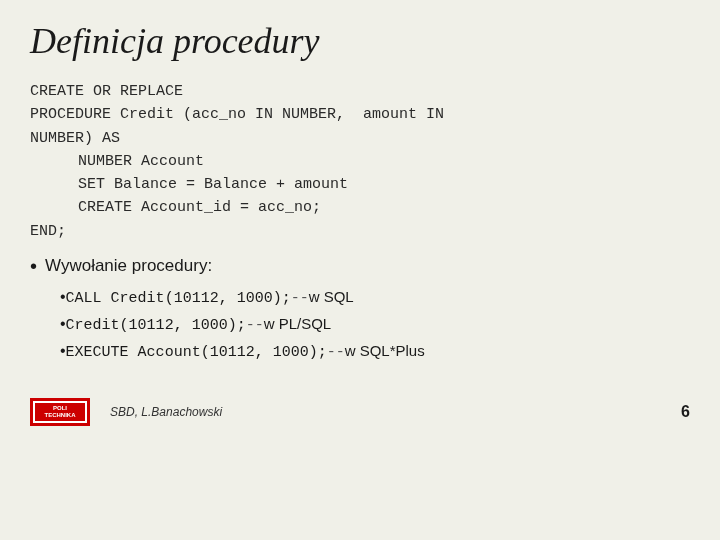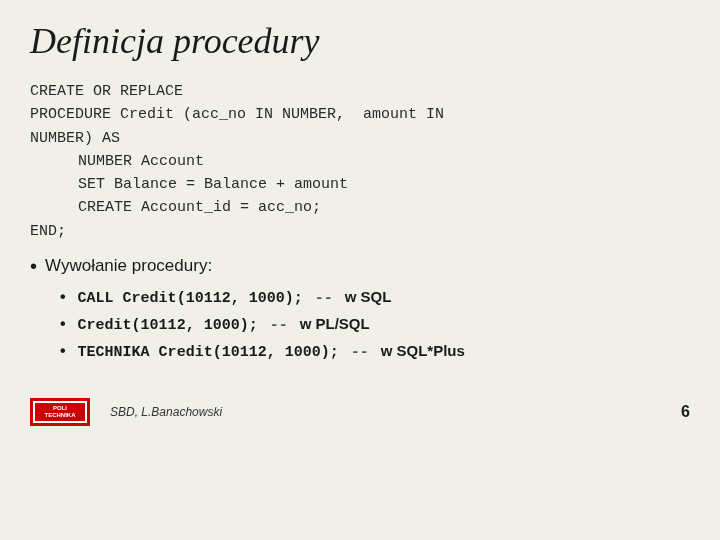--- a/index.html
+++ b/index.html
@@ -61,25 +61,23 @@
 
     .bullet-main::before {
       content: '•';
       font-size: 20px;
       color: #1a1a1a;
     }
 
     .bullet-item {
       display: flex;
       align-items: baseline;
-      gap: 12px;
       margin-left: 30px;
       margin-bottom: 8px;
       font-size: 15px;
-      font-weight: bold;
     }
 
     .bullet-item::before {
       content: '•';
       font-size: 16px;
       color: #1a1a1a;
       flex-shrink: 0;
     }
 
     .bullet-item .code-inline {
@@ -184,21 +182,21 @@
       <span class="comment-text">w SQL</span>
     </div>
 
     <div class="bullet-item">
       <span class="code-inline">Credit(10112, 1000);</span>
       <span class="comment">--</span>
       <span class="comment-text">w PL/SQL</span>
     </div>
 
     <div class="bullet-item">
-      <span class="code-inline">TECHNIKA Credit(10112, 1000);</span>
+      <span class="code-inline">EXECUTE Account(10112, 1000);</span>
       <span class="comment">--</span>
       <span class="comment-text">w SQL*Plus</span>
     </div>
   </div>
 
   <div class="footer">
     <div class="footer-left">
       <div class="footer-logo">
         <div class="footer-logo-inner">
           <span class="footer-logo-text">POLI<br>TECHNIKA</span>

